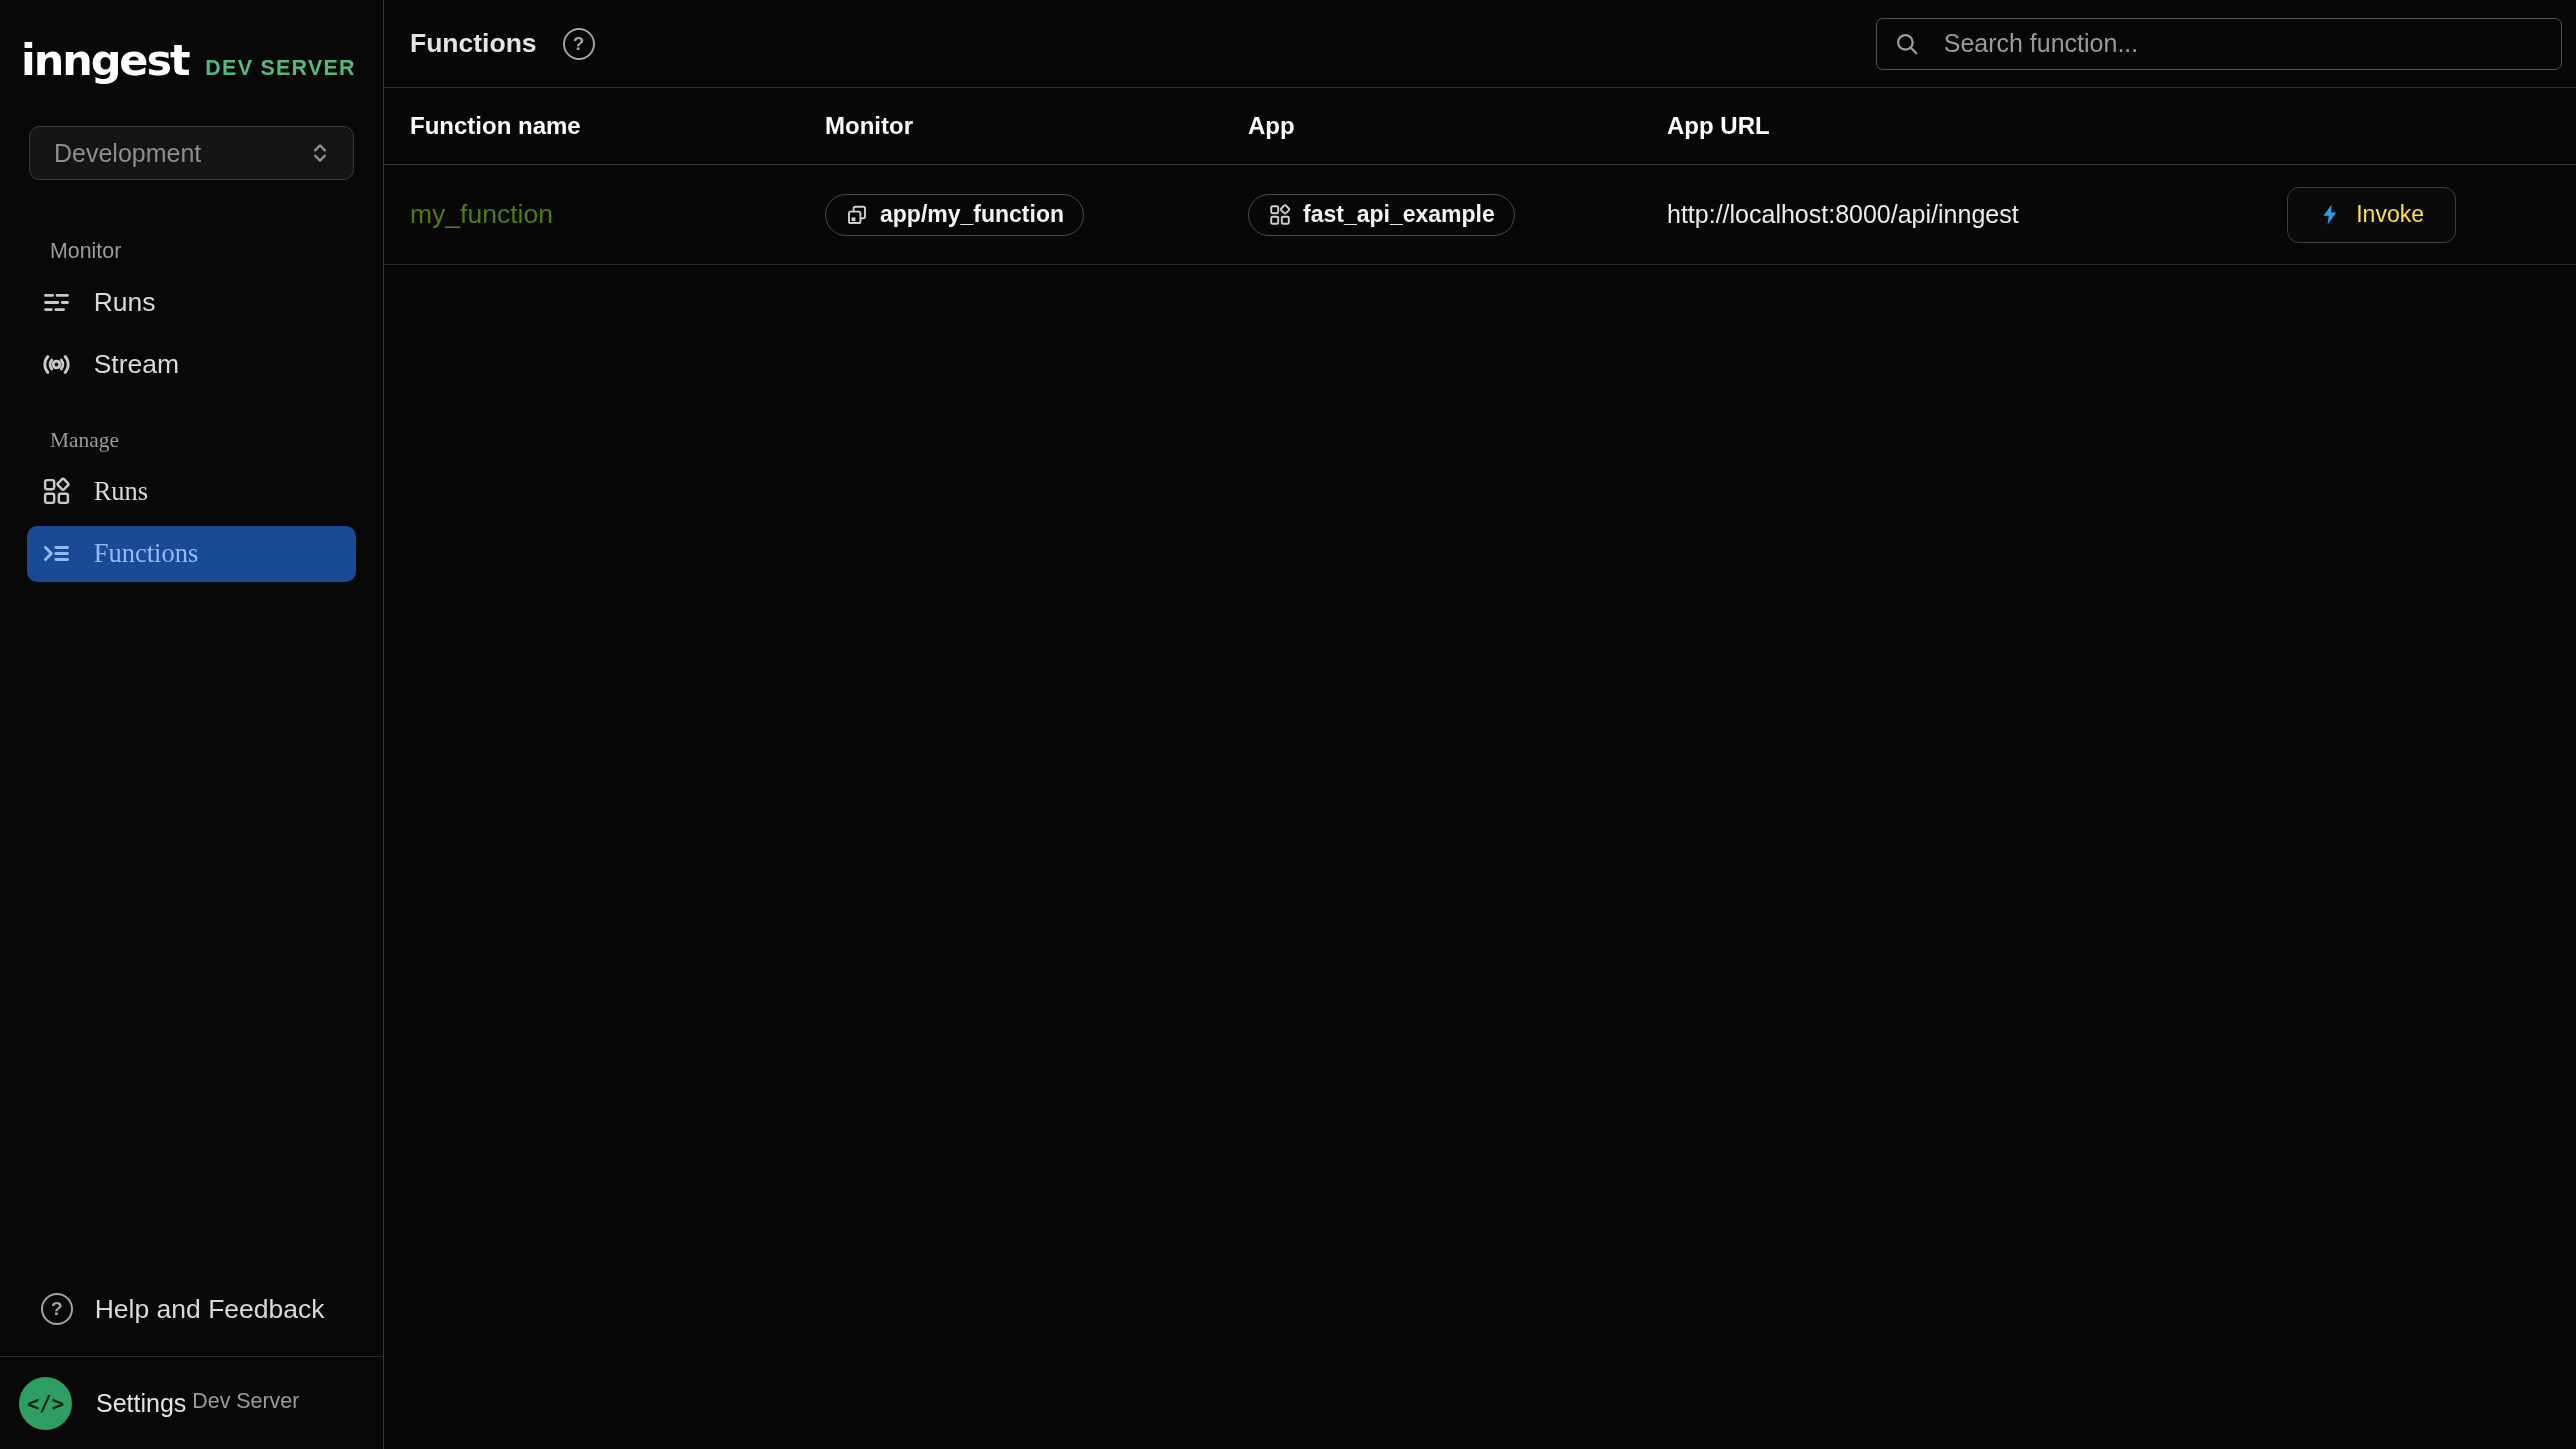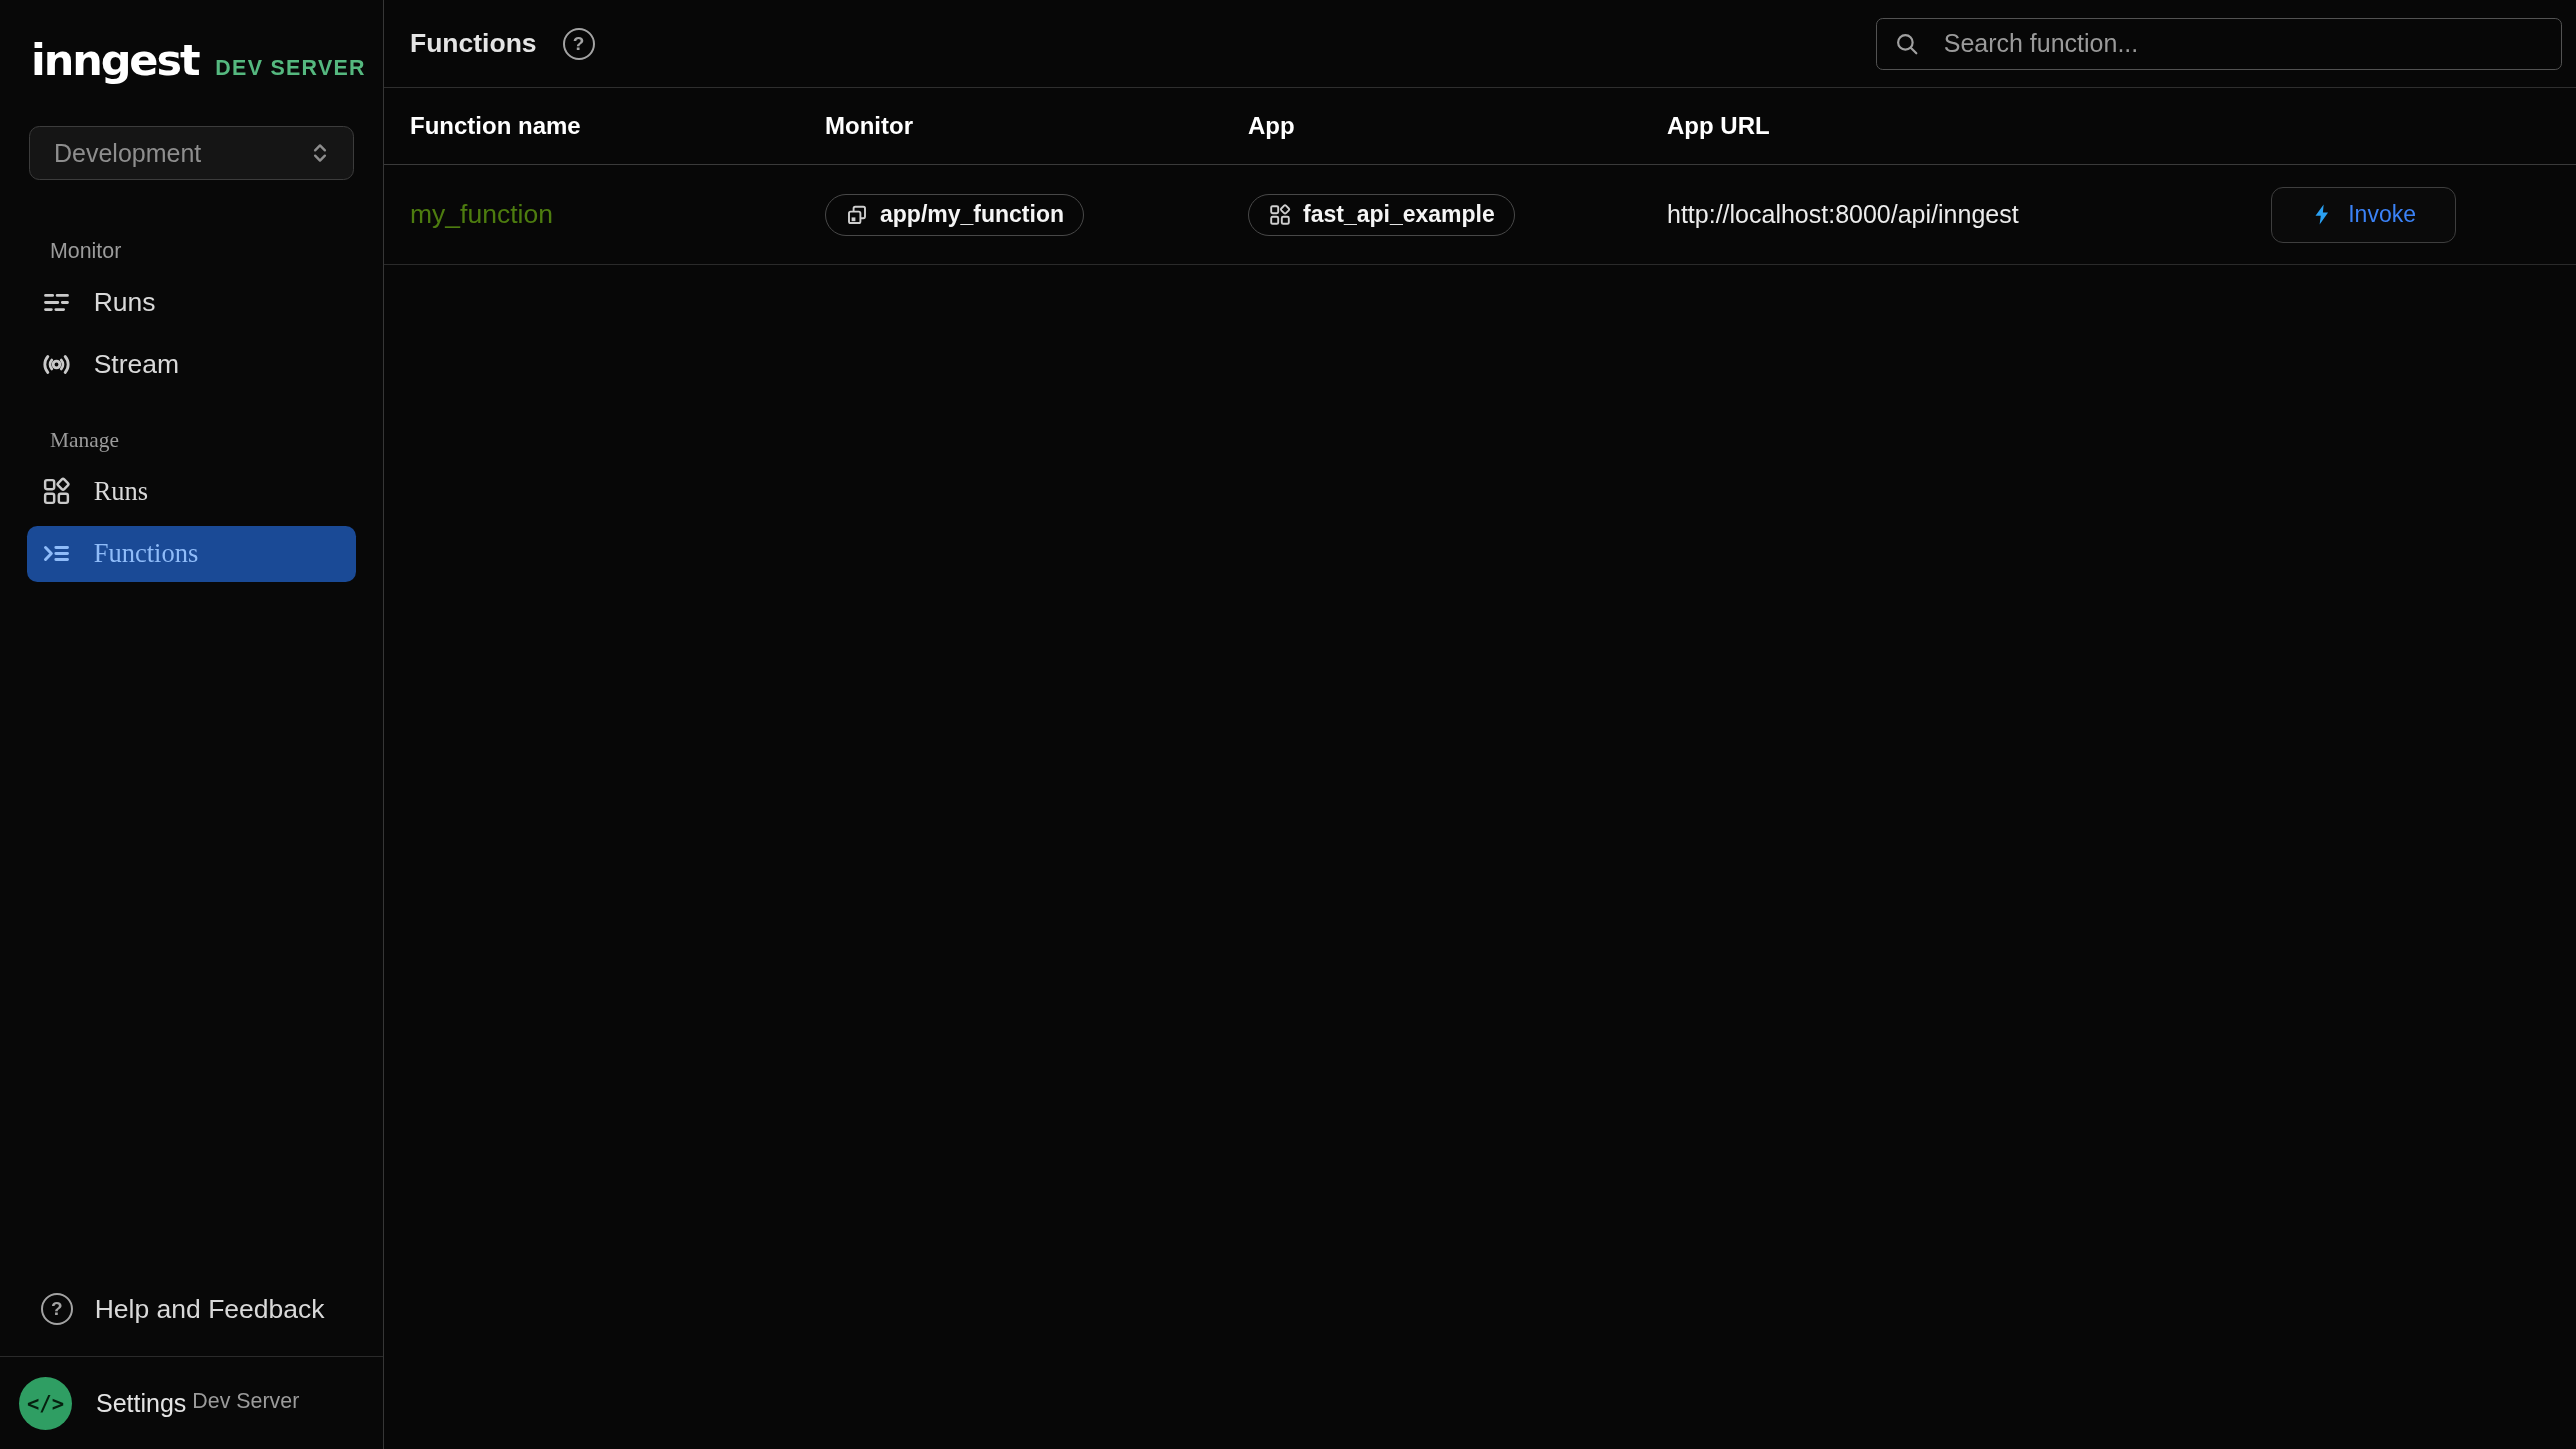--- a/index.html
+++ b/index.html
@@ -18,21 +18,21 @@
     min-width: 384px;
     border-right: 1.7px solid #363636;
     display: flex;
     flex-direction: column;
     background: #080808;
   }
   .logo-row {
     display: flex;
     align-items: baseline;
     gap: 17px;
-    padding: 39px 0 0 31px;
+    padding: 39px 0 0 21px;
   }
   .logo-text {
     font-family: "DejaVu Sans", sans-serif;
     font-weight: 800;
     font-size: 43px;
     letter-spacing: -2.1px;
     color: #ffffff;
     line-height: 1;
   }
   .env-badge {
@@ -182,27 +182,27 @@
     color: #f5f5f5;
   }
   .badge .icon { color: #cfcfcf; display: flex; }
   .url-text { font-size: 25px; color: #ececec; }
   .invoke-wrap { margin-right: 120px; }
   .invoke-btn {
     display: inline-flex;
     align-items: center;
     gap: 14.5px;
     height: 56px;
-    padding: 0 39px;
+    padding: 0 31px;
     background: #0a0a0a;
     border: 1.7px solid #3e3e3e;
     border-radius: 12px;
     font-size: 23px;
     font-weight: 500;
-    color: #3b82f6;
+    color: #fde047;
     cursor: pointer;
     font-family: inherit;
   }
   .rest { flex: 1; }
   .icon svg { display: block; }
 </style>
 </head>
 <body>
 
 <div class="app">

